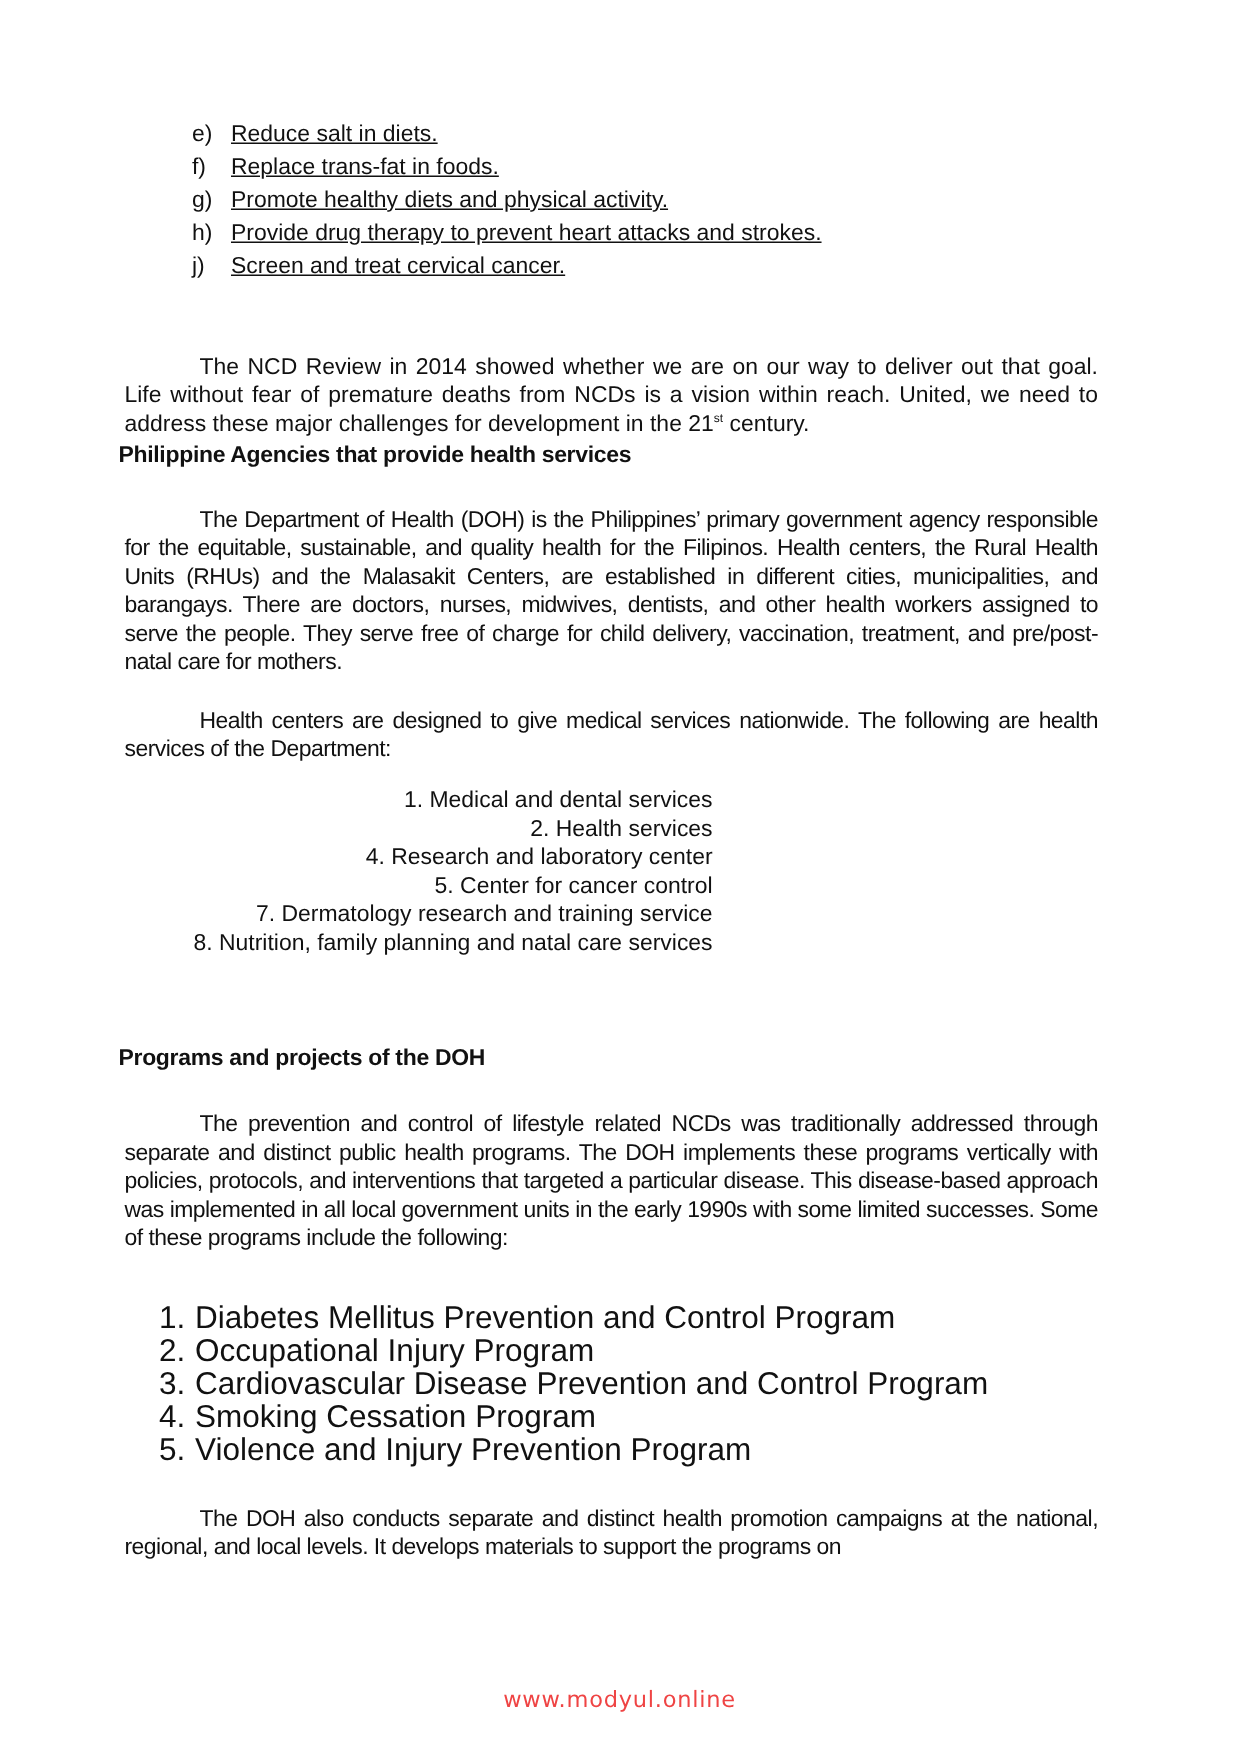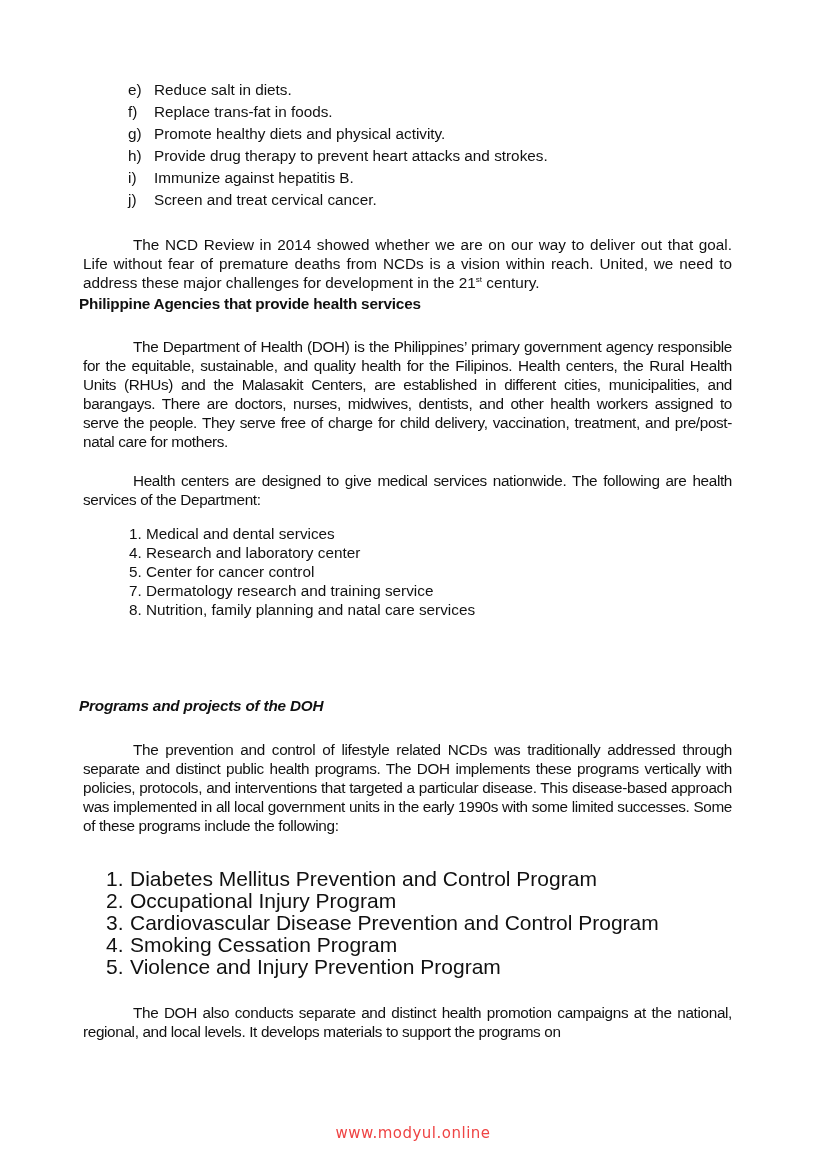--- a/index.html
+++ b/index.html
@@ -1,73 +1,73 @@
 <!DOCTYPE html>
 <html><head>
 <meta charset="utf-8">
 <style>
   html, body { margin: 0; padding: 0; background: #ffffff; }
   body { width: 826px; height: 1169px; position: relative; overflow: hidden;
          font-family: "Liberation Sans", sans-serif; color: #111111; }
   .page { position: absolute; left: 0; top: 0; width: 826px; height: 1169px; background: #ffffff; }
 
-  .alpha-list { position: absolute; left: 128px; top: 79px; margin: 0; padding: 0; list-style: none; }
+  .alpha-list { position: absolute; left: 128px; top: 79px; margin: 0; padding: 0; list-style: none; text-decoration: underline; }
   .alpha-list li { height: 22px; line-height: 22px; font-size: 15.3px; white-space: nowrap; }
   .alpha-list .marker { display: inline-block; width: 26px; }
 
   .para { position: absolute; left: 79px; width: 649px; margin: 4px;
           font-family: "Liberation Sans", sans-serif; font-size: 15.3px; line-height: 19px;
           text-align: justify; text-indent: 50px; }
   .para.narrow { letter-spacing: -0.35px; word-spacing: 0px; }
   .para sup { font-size: 8px; line-height: 0; vertical-align: 6px; }
 
   .heading { position: absolute; left: 79px; margin: 0; font-size: 15.3px; font-weight: bold;
              line-height: 19px; letter-spacing: -0.2px; }
 
-  .num-list { position: absolute; left: 129px; top: 524px; margin: 0; padding: 0; list-style: none; }
+  .num-list { position: absolute; left: 129px; top: 524px; margin: 0; padding: 0; list-style: none; text-align: right; }
   .num-list li { height: 19px; line-height: 19px; font-size: 15.3px; white-space: nowrap; }
 
   .prog-list { position: absolute; left: 106px; top: 868px; margin: 0; padding: 0; list-style: none; }
   .prog-list li { height: 22px; line-height: 22px; font-size: 21px; white-space: nowrap; }
   .prog-list .marker { display: inline-block; width: 24px; }
 
   .watermark { position: absolute; left: 0; width: 826px; top: 1124px; text-align: center;
                font-size: 15px; color: #ef4444; letter-spacing: 0.5px; font-family: "DejaVu Sans", sans-serif; }
 </style>
 </head>
 <body>
 
 <div class="page">
 
   <ul class="alpha-list">
     <li><span class="marker">e)</span><span>Reduce salt in diets.</span></li>
     <li><span class="marker">f)</span><span>Replace trans-fat in foods.</span></li>
     <li><span class="marker">g)</span><span>Promote healthy diets and physical activity.</span></li>
     <li><span class="marker">h)</span><span>Provide drug therapy to prevent heart attacks and strokes.</span></li>
-    <li><span class="marker">i)</span><span>Immunize against hepatitis B.</span></li>
     <li><span class="marker">j)</span><span>Screen and treat cervical cancer.</span></li>
   </ul>
 
   <p class="para" style="top:231px;"><span>The NCD Review in 2014 showed whether we are on our way to deliver out that goal. Life without fear of premature deaths from NCDs is a vision within reach. United, we need to address these major challenges for development in the 21</span><sup>st</sup><span> century.</span></p>
 
   <h3 class="heading" style="top:294px;text-align:right;">Philippine Agencies that provide health services</h3>
 
   <p class="para narrow" style="top:333px;">The Department of Health (DOH) is the Philippines’ primary government agency responsible for the equitable, sustainable, and quality health for the Filipinos. Health centers, the Rural Health Units (RHUs) and the Malasakit Centers, are established in different cities, municipalities, and barangays. There are doctors, nurses, midwives, dentists, and other health workers assigned to serve the people. They serve free of charge for child delivery, vaccination, treatment, and pre/post-natal care for mothers.</p>
 
   <p class="para narrow" style="top:467px;">Health centers are designed to give medical services nationwide. The following are health services of the Department:</p>
 
   <ul class="num-list">
     <li>1. Medical and dental services</li>
+    <li>2. Health services</li>
     <li>4. Research and laboratory center</li>
     <li>5. Center for cancer control</li>
     <li>7. Dermatology research and training service</li>
     <li>8. Nutrition, family planning and natal care services</li>
   </ul>
 
-  <h3 class="heading" style="top:696px;font-style:italic;">Programs and projects of the DOH</h3>
+  <h3 class="heading" style="top:696px;">Programs and projects of the DOH</h3>
 
   <p class="para narrow" style="top:736px;">The prevention and control of lifestyle related NCDs was traditionally addressed through separate and distinct public health programs. The DOH implements these programs vertically with policies, protocols, and interventions that targeted a particular disease. This disease-based approach was implemented in all local government units in the early 1990s with some limited successes. Some of these programs include the following:</p>
 
   <ul class="prog-list">
     <li><span class="marker">1.</span><span>Diabetes Mellitus Prevention and Control Program</span></li>
     <li><span class="marker">2.</span><span>Occupational Injury Program</span></li>
     <li><span class="marker">3.</span><span>Cardiovascular Disease Prevention and Control Program</span></li>
     <li><span class="marker">4.</span><span>Smoking Cessation Program</span></li>
     <li><span class="marker">5.</span><span>Violence and Injury Prevention Program</span></li>
   </ul>

